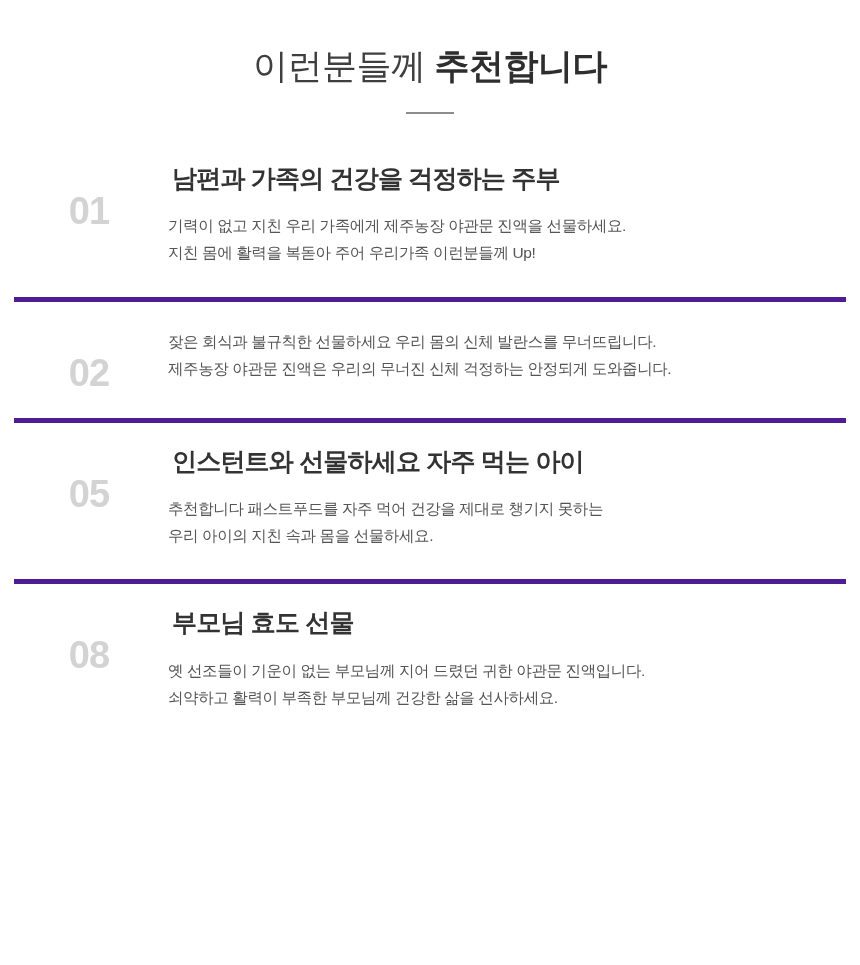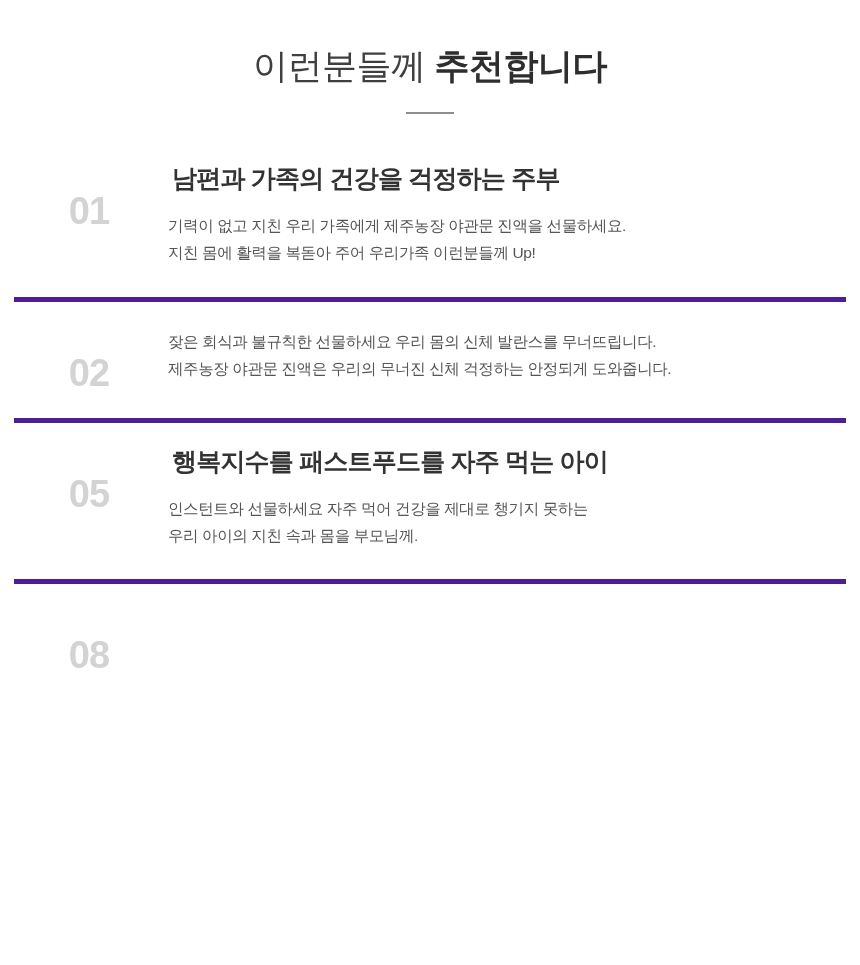--- a/index.html
+++ b/index.html
@@ -123,28 +123,33 @@
         <p class="item-desc">
           <span class="line">잦은 회식과 불규칙한 선물하세요 우리 몸의 신체 발란스를 무너뜨립니다.</span>
           <span class="line">제주농장 야관문 진액은 우리의 무너진 신체 걱정하는 안정되게 도와줍니다.</span>
         </p>
       </div>
     </div>
 
     <div class="item">
       <div class="item-number">05</div>
       <div class="item-body">
-        <h3 class="item-heading">행복지수를 패스트푸드를 자주 먹는 아이</h3>
+        <h3 class="item-heading">인스턴트와 선물하세요 자주 먹는 아이</h3>
         <p class="item-desc">
-          <span class="line">인스턴트와 선물하세요 자주 먹어 건강을 제대로 챙기지 못하는</span>
-          <span class="line">우리 아이의 지친 속과 몸을 부모님께.</span>
+          <span class="line">추천합니다 패스트푸드를 자주 먹어 건강을 제대로 챙기지 못하는</span>
+          <span class="line">우리 아이의 지친 속과 몸을 선물하세요.</span>
         </p>
       </div>
     </div>
 
     <div class="item">
       <div class="item-number">08</div>
       <div class="item-body">
+        <h3 class="item-heading">부모님 효도 선물</h3>
+        <p class="item-desc">
+          <span class="line">옛 선조들이 기운이 없는 부모님께 지어 드렸던 귀한 야관문 진액입니다.</span>
+          <span class="line">쇠약하고 활력이 부족한 부모님께 건강한 삶을 선사하세요.</span>
+        </p>
       </div>
     </div>
 
   </div>
 </div>
 
 </body></html>

